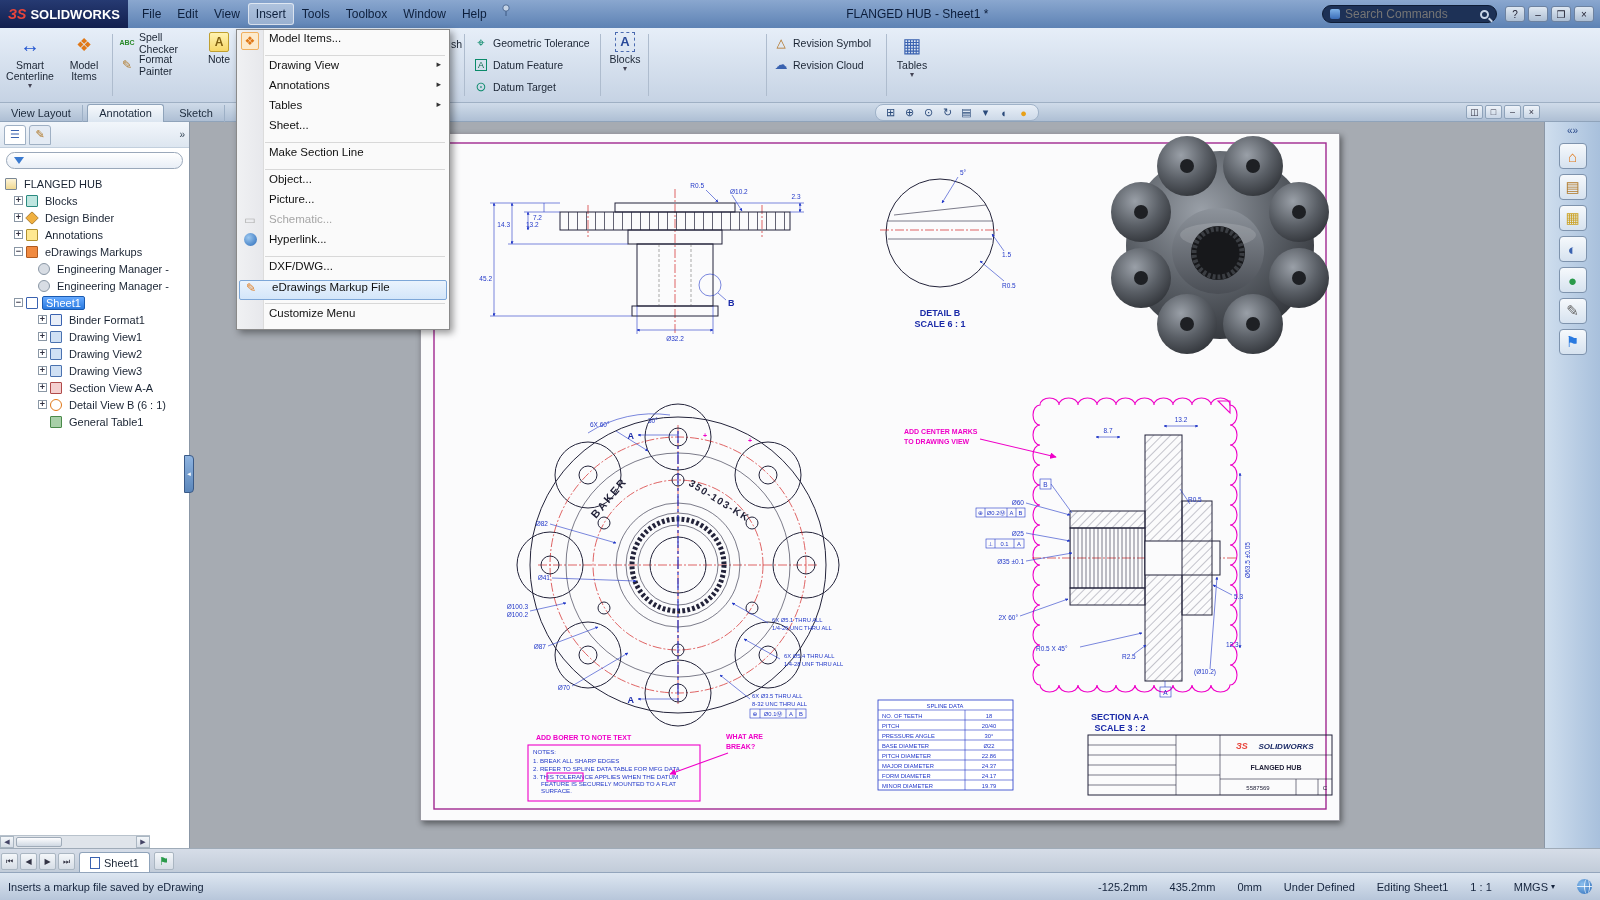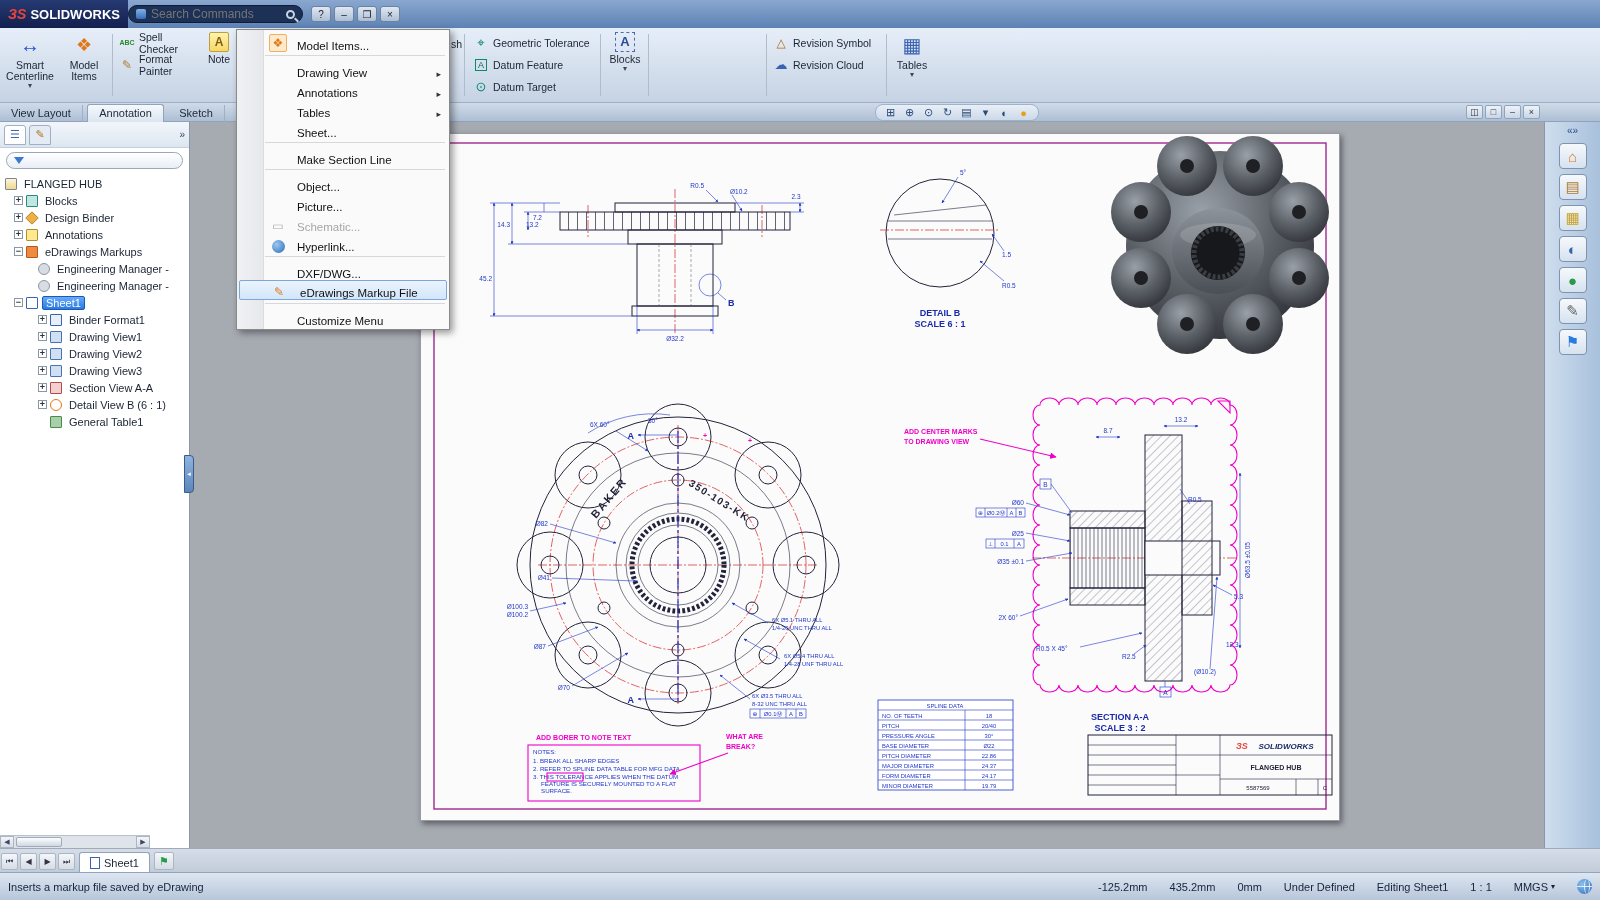--- a/index.html
+++ b/index.html
@@ -160,21 +160,21 @@
   .rb-pal::before { content:"◐"; color:#3a62b0; }
   .rb-app::before { content:"●"; color:#2a9a4a; }
   .rb-props::before { content:"✎"; color:#666; }
   .rb-flag::before { content:"⚑"; color:#2a7ae0; }
 
   
   .menu { position:absolute; left:236px; top:29px; width:214px; background:#fafafa;
     border:1px solid #8a8a8a; box-shadow:3px 3px 7px rgba(0,0,0,.4); z-index:100; padding:2px 0; }
   .menu::before { content:""; position:absolute; left:0; top:0; bottom:0; width:26px;
     background:linear-gradient(90deg,#f0f1f3,#e7e8ec); border-right:1px solid #dcdcdc; }
-  .mi { position:relative; height:20px; display:flex; align-items:flex-end; font-size:11.5px; color:#111; padding-right:8px;padding-left:28px; }
+  .mi { position:relative; height:20px; display:flex; align-items:flex-start; font-size:11.5px; color:#111; padding-right:8px; }
   .mic { width:26px; flex:none; display:flex; align-items:center; justify-content:center; position:relative; font-size:12px; }
   .mlabel { padding-left:6px; }
   .mi .sub { margin-left:auto; font-size:9px; color:#333; }
   .mi .sub::before { content:"▸"; }
   .mi.dis { color:#a6a6a6; }
   .mi.hot { background:linear-gradient(#eaf3fd,#d3e6fa); border:1px solid #7da7d8; border-radius:2px;
     margin:0 2px; height:20px; }
   .mi.hot .mic { left:-2px; }
   .msep { height:1px; background:#d8d8d8; margin:3px 4px 3px 28px; }
   .i-mi-model::before { content:"❖"; color:#e07818; }
@@ -212,20 +212,35 @@
 </head>
 <body>
 
 <div class="app">
 
   <div class="titlebar">
     <div class="logo">
       <span class="mark">ЗS</span>
       <span>SOLIDWORKS</span>
     </div>
+    <div class="menubar">
+      <span class="mitem">File</span>
+      <span class="mitem">Edit</span>
+      <span class="mitem">View</span>
+      <span class="mitem open">Insert</span>
+      <span class="mitem">Tools</span>
+      <span class="mitem">Toolbox</span>
+      <span class="mitem">Window</span>
+      <span class="mitem">Help</span>
+      <svg class="pin" viewBox="0 0 14 14">
+        <circle cx="7" cy="5" r="3.2" fill="#d8e2ee" stroke="#44608a"></circle>
+        <line x1="7" y1="8" x2="7" y2="13" stroke="#44608a" stroke-width="1.4"></line>
+      </svg>
+    </div>
+    <div class="doc-title">FLANGED HUB - Sheet1 *</div>
     <div class="search">
       <span class="chip"></span>
       <input placeholder="Search Commands" style="">
       <span class="mag"></span>
     </div>
     <div class="winbtns">
       <span class="wb help"></span>
       <span class="wb min"></span>
       <span class="wb rest"></span>
       <span class="wb close"></span>

